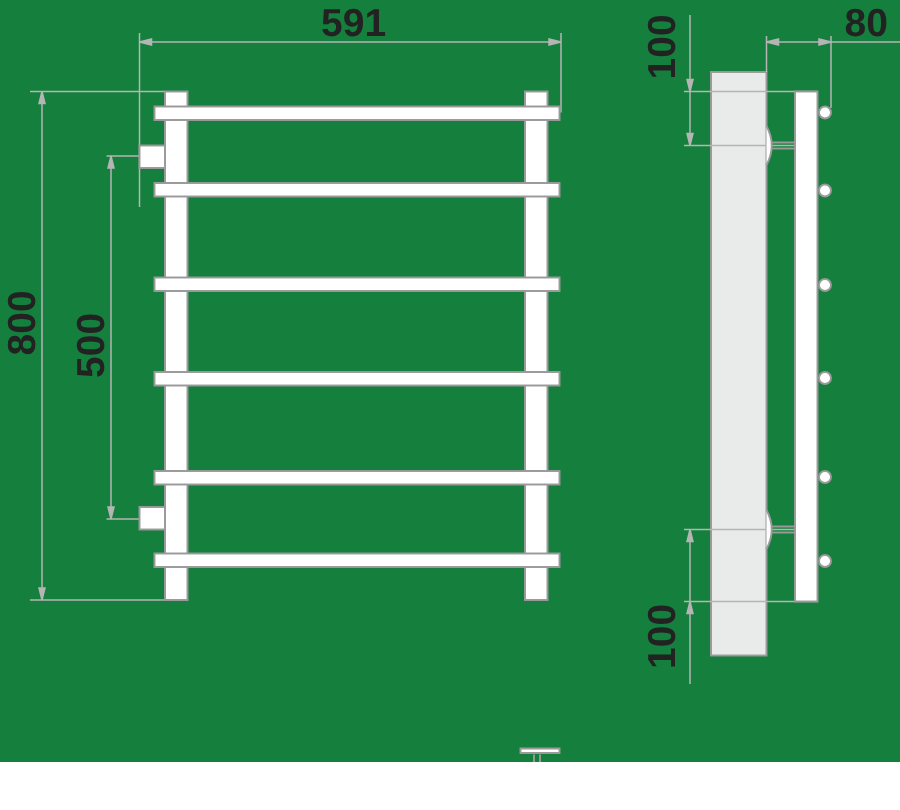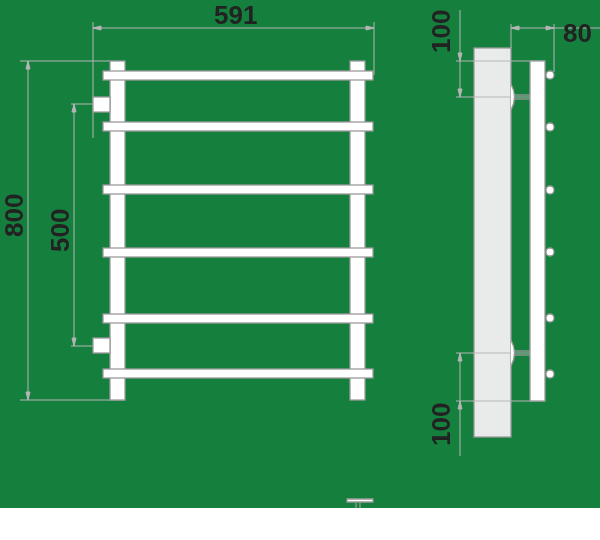--- a/index.html
+++ b/index.html
@@ -125,18 +125,18 @@
       <path d="M347 499 L373 499 L373 502 L347 502 Z" fill="#ffffff"></path>
     </g>
   </svg>
 
   <div class="label-overlay" style="left:214px; top:2px;">591</div>
 
   <div class="label-overlay" style="left:1px; top:237px; transform: rotate(-90deg);">800</div>
 
   <div class="label-overlay" style="left:47px; top:252px; transform: rotate(-90deg);">500</div>
 
-  <div class="label-overlay" style="left:563px; top:2px;margin-top:18px;">80</div>
+  <div class="label-overlay" style="left:563px; top:2px;">80</div>
 
   <div class="label-overlay" style="left:428px; top:53px; transform: rotate(-90deg);">100</div>
 
   <div class="label-overlay" style="left:428px; top:446px; transform: rotate(-90deg);">100</div>
 </div>
 
 </body></html>

